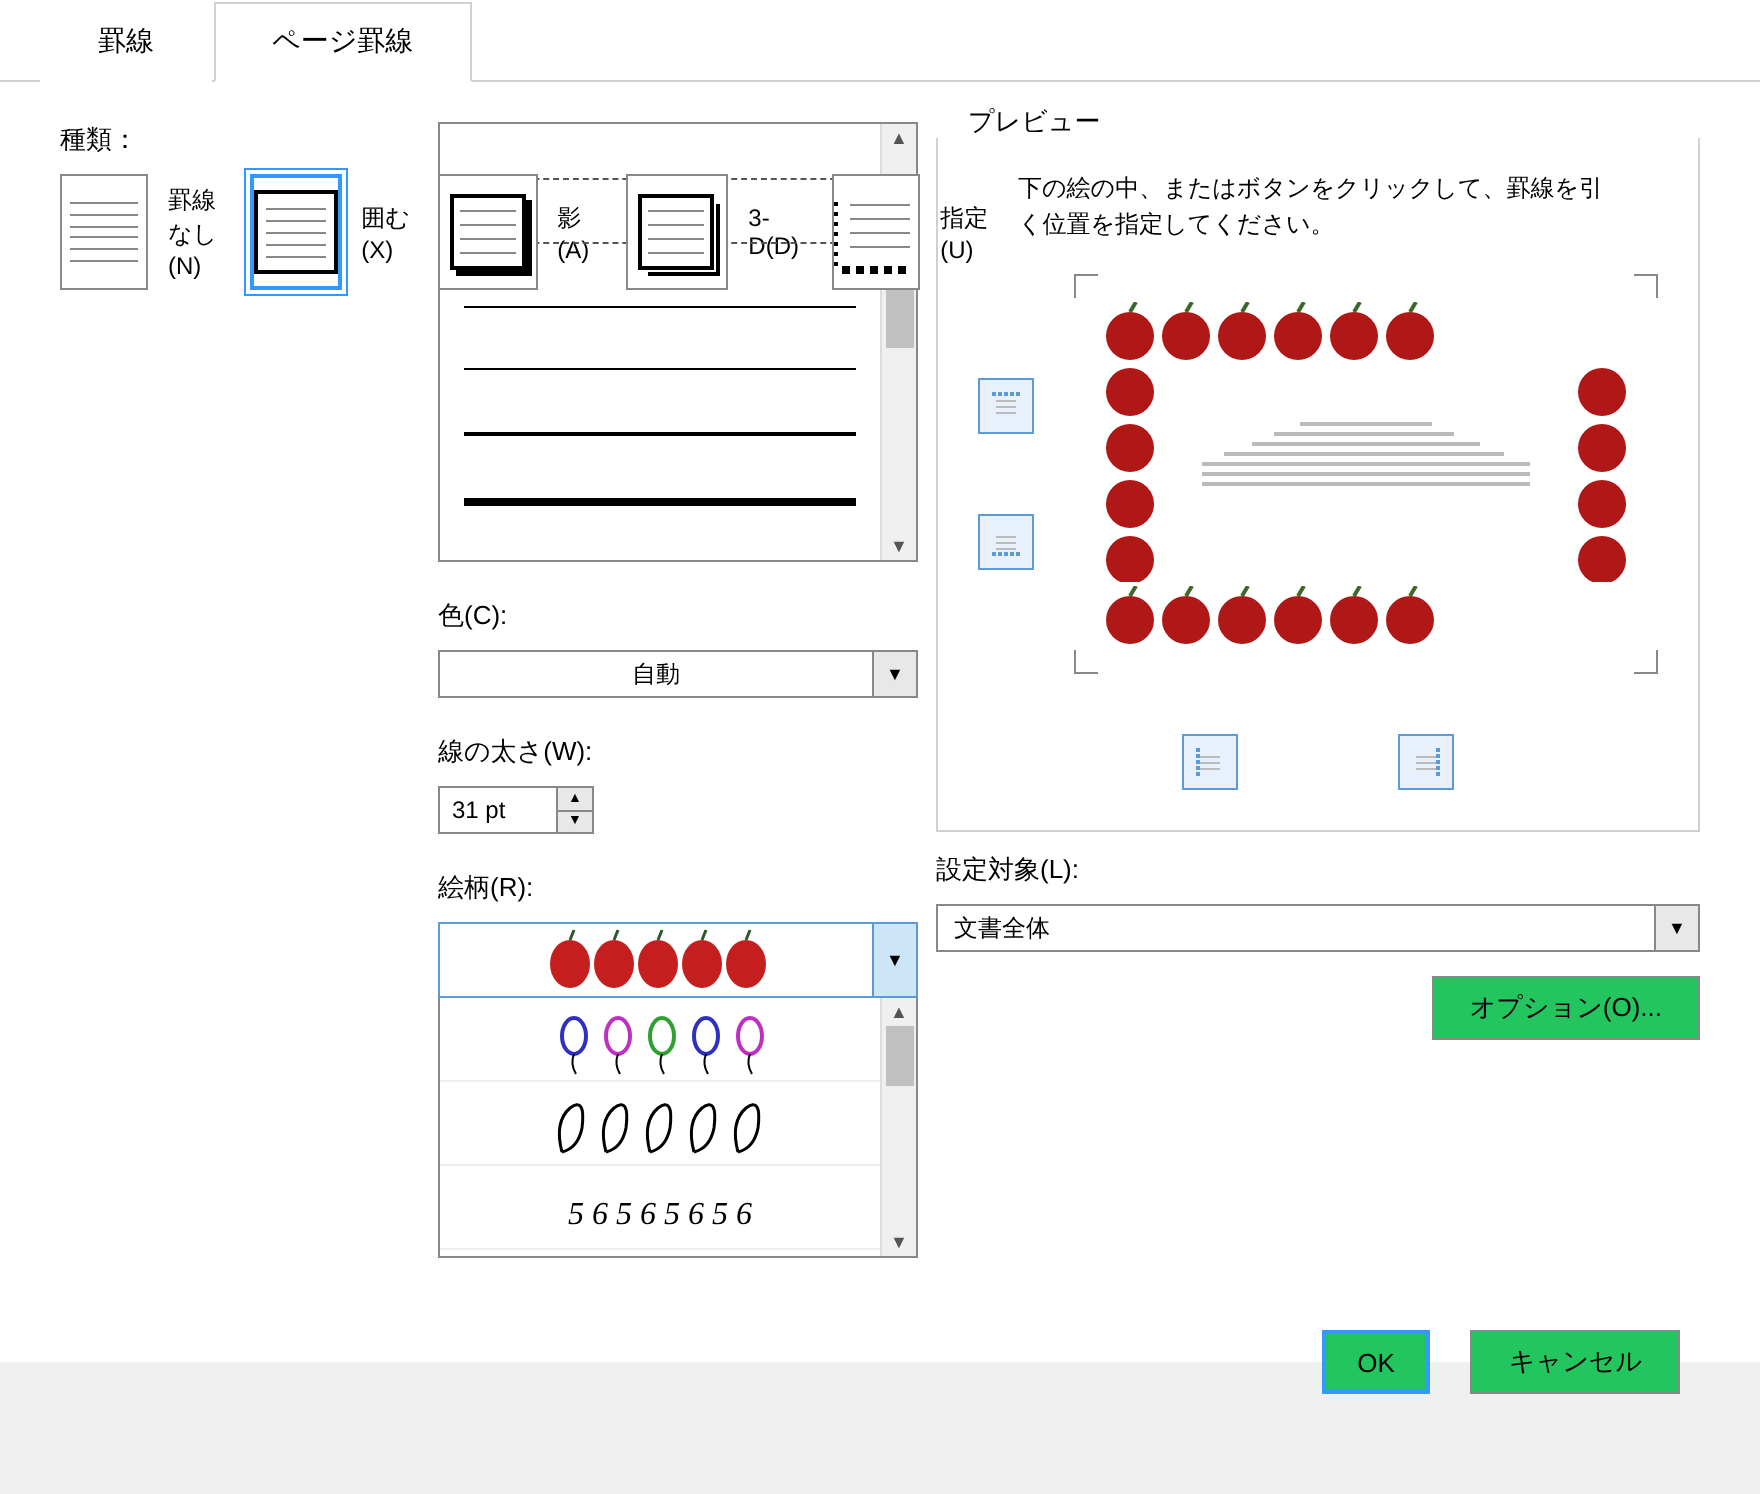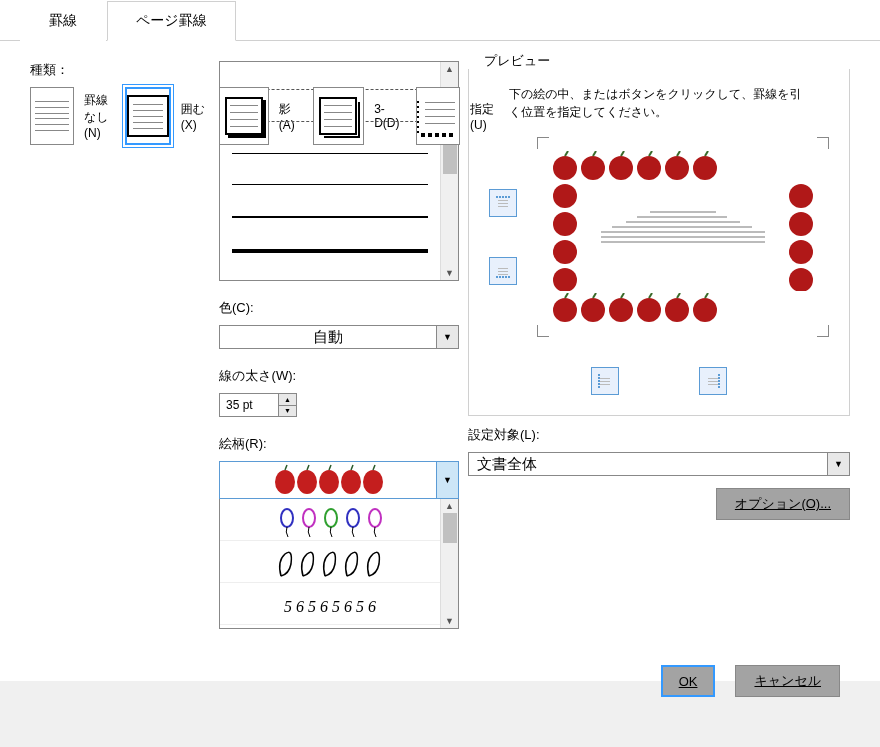--- a/index.html
+++ b/index.html
@@ -30,21 +30,21 @@
 .style-list { border: 1px solid #888; height: 220px; display: flex; }
 .style-inner { flex: 1; display: flex; flex-direction: column; justify-content: space-around; padding: 12px; }
 .style-line { border-top: 1px dashed #555; }
 .style-line.solid { border-top: 1px solid #000; }
 .style-line.thick { border-top: 2px solid #000; }
 .style-line.thicker { border-top: 4px solid #000; }
 .scrollbar { width: 18px; background: #f0f0f0; border-left: 1px solid #ddd; display: flex; flex-direction: column; align-items: center; padding: 2px 0; }
 .scroll-arrow { font-size: 9px; color: #555; cursor: pointer; }
 .scroll-thumb { width: 14px; background: #c0c0c0; }
 .combo { display: flex; border: 1px solid #888; height: 24px; background: #fff; }
-.combo-text { flex: 1; display: flex; align-items: center; justify-content: center; font-size: 15px; }
+.combo-text { flex: 1; display: flex; align-items: center; justify-content: center; font-size: 12px; }
 .combo-btn { width: 22px; background: #e8e8e8; display: flex; align-items: center; justify-content: center; border-left: 1px solid #888; cursor: pointer; font-size: 9px; }
 .spinner { display: flex; width: 78px; border: 1px solid #888; height: 24px; background: #fff; }
 .spinner-text { flex: 1; display: flex; align-items: center; padding-left: 6px; }
 .spinner-btns { width: 18px; display: flex; flex-direction: column; border-left: 1px solid #888; }
 .spinner-btn { flex: 1; display: flex; align-items: center; justify-content: center; font-size: 7px; background: #e8e8e8; cursor: pointer; }
 .spinner-btn:first-child { border-bottom: 1px solid #888; }
 .art-combo { border: 1px solid #5b9bd5; height: 38px; display: flex; background: #fff; }
 .art-display { flex: 1; display: flex; justify-content: center; align-items: center; gap: -2px; }
 .art-btn { width: 22px; background: #cde6f7; border-left: 1px solid #5b9bd5; display: flex; align-items: center; justify-content: center; font-size: 9px; cursor: pointer; }
 .art-dropdown { border: 1px solid #888; border-top: none; height: 130px; display: flex; background: #fff; }
@@ -72,21 +72,21 @@
 .apple-border { position: absolute; top: 14px; left: 14px; right: 14px; bottom: 14px; }
 .apple-row { display: flex; justify-content: space-between; position: absolute; left: 0; right: 0; }
 .apple-row.top { top: 0; } .apple-row.bottom { bottom: 0; }
 .apple-col { display: flex; flex-direction: column; justify-content: space-between; position: absolute; top: 30px; bottom: 30px; }
 .apple-col.left { left: 0; } .apple-col.right { right: 0; }
 .doc-content { position: absolute; top: 50px; left: 50px; right: 50px; bottom: 50px; display: flex; flex-direction: column; gap: 3px; padding-top: 10px; }
 .doc-line { height: 2px; background: #bbb; }
 .preview-bottom-btns { display: flex; justify-content: center; gap: 80px; padding: 10px 0 20px 0; }
 .field-row { margin-top: 10px; }
 .options-row { display: flex; justify-content: flex-end; margin-top: 12px; }
-.btn { border: 1px solid #888; background: #a3a3a3; padding: 6px 18px; font-size: 13px; cursor: pointer; text-decoration: underline; }
+.btn { border: 1px solid #888; background: #22c55e; padding: 6px 18px; font-size: 13px; cursor: pointer; }
 .dialog-btns { position: absolute; bottom: 50px; right: 40px; display: flex; gap: 20px; }
 .btn.primary { border: 2px solid #3399ff; padding: 5px 16px; }
 .mt { margin-top: 18px; }
 svg { display: block; }
 </style>
 </head>
 <body>
 
 <div class="dialog">
 
@@ -182,21 +182,21 @@
       </div>
 
       <div class="section-label mt">色(C):</div>
       <div class="combo">
         <div class="combo-text">自動</div>
         <div class="combo-btn">▼</div>
       </div>
 
       <div class="section-label mt">線の太さ(W):</div>
       <div class="spinner">
-        <div class="spinner-text">35 pt</div>
+        <div class="spinner-text">31 pt</div>
         <div class="spinner-btns">
           <div class="spinner-btn">▲</div>
           <div class="spinner-btn">▼</div>
         </div>
       </div>
 
       <div class="section-label mt">絵柄(R):</div>
       <div class="art-combo">
         <div class="art-display">
           <svg width="110" height="32" viewBox="0 0 110 32">

